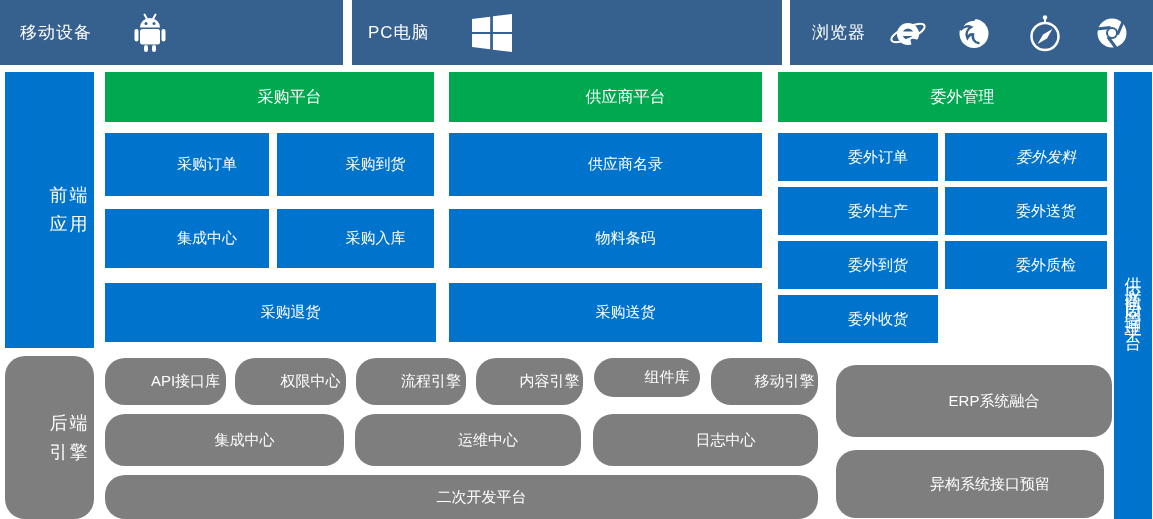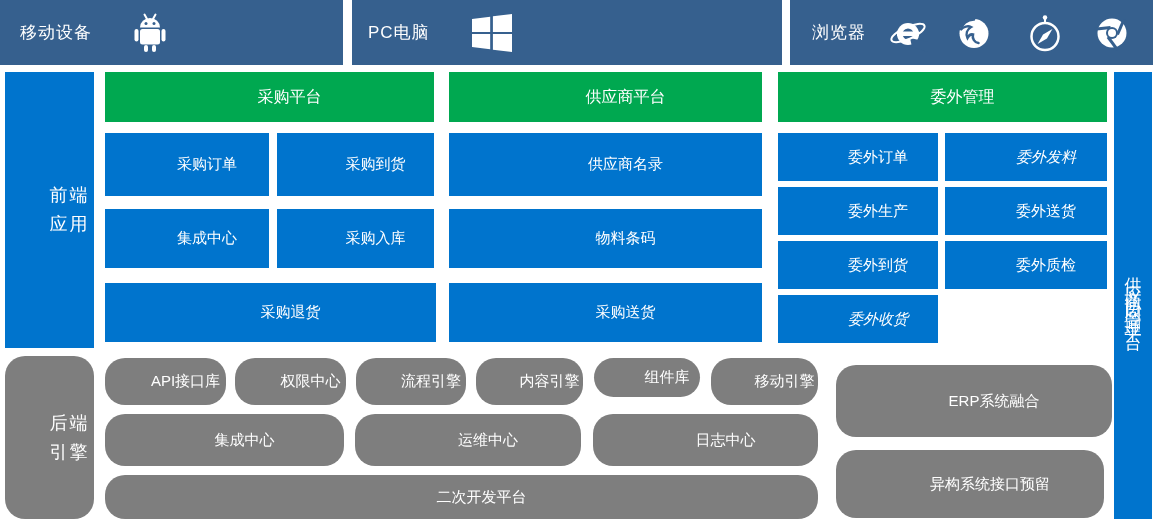--- a/index.html
+++ b/index.html
@@ -125,21 +125,21 @@
   <div class="box blue" style="left:449px; top:133px; width:313px; height:63px;">供应商名录</div>
   <div class="box blue" style="left:449px; top:209px; width:313px; height:59px;">物料条码</div>
   <div class="box blue" style="left:449px; top:283px; width:313px; height:59px;">采购送货</div>
 
   <div class="box blue" style="left:778px; top:133px; width:160px; height:48px;">委外订单</div>
   <div class="box blue" style="left:945px; top:133px; width:162px; height:48px;font-style:italic;">委外发料</div>
   <div class="box blue" style="left:778px; top:187px; width:160px; height:48px;">委外生产</div>
   <div class="box blue" style="left:945px; top:187px; width:162px; height:48px;">委外送货</div>
   <div class="box blue" style="left:778px; top:241px; width:160px; height:48px;">委外到货</div>
   <div class="box blue" style="left:945px; top:241px; width:162px; height:48px;">委外质检</div>
-  <div class="box blue" style="left:778px; top:295px; width:160px; height:48px;font-style:italic;">委外收货</div>
+  <div class="box blue" style="left:778px; top:295px; width:160px; height:48px;">委外收货</div>
 
   <div class="box gray" style="left:105px; top:358px; width:121px; height:47px;">API接口库</div>
   <div class="box gray" style="left:235px; top:358px; width:111px; height:47px;">权限中心</div>
   <div class="box gray" style="left:356px; top:358px; width:110px; height:47px;">流程引擎</div>
   <div class="box gray" style="left:476px; top:358px; width:107px; height:47px;">内容引擎</div>
   <div class="box gray" style="left:594px; top:358px; width:106px; height:39px;">组件库</div>
   <div class="box gray" style="left:711px; top:358px; width:107px; height:47px;">移动引擎</div>
 
   <div class="box gray" style="left:105px; top:414px; width:239px; height:52px;">集成中心</div>
   <div class="box gray" style="left:355px; top:414px; width:226px; height:52px;">运维中心</div>

